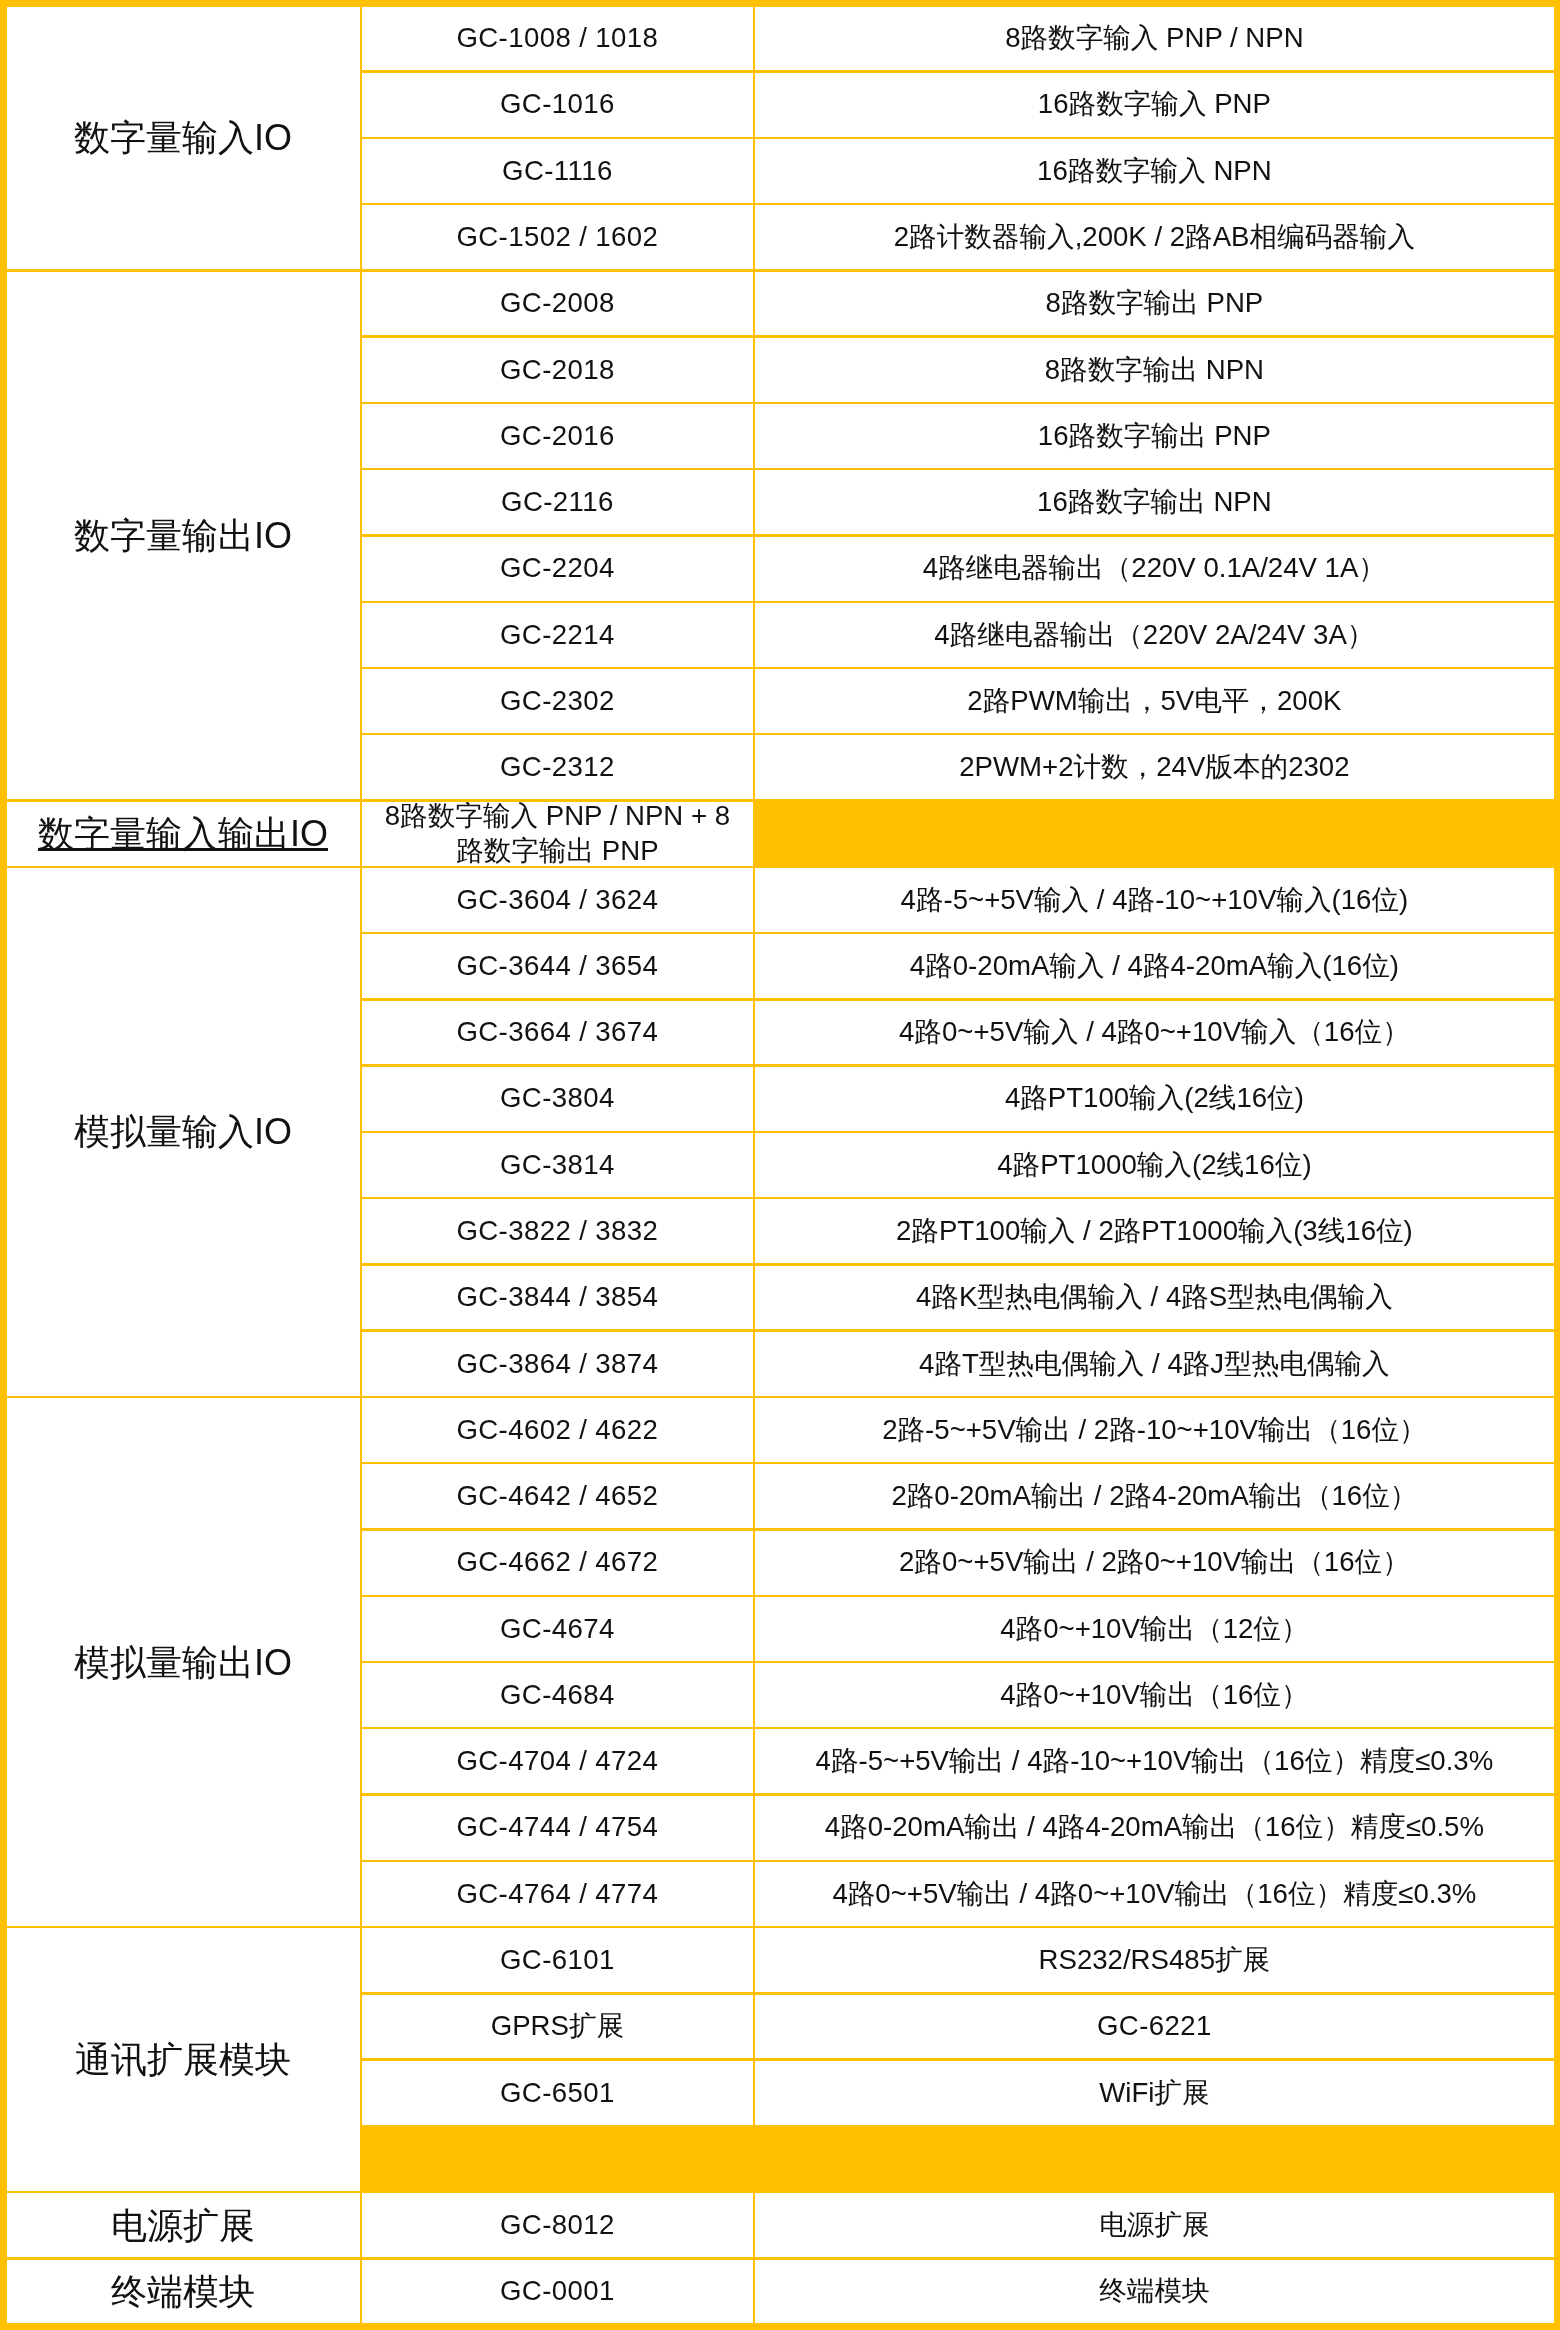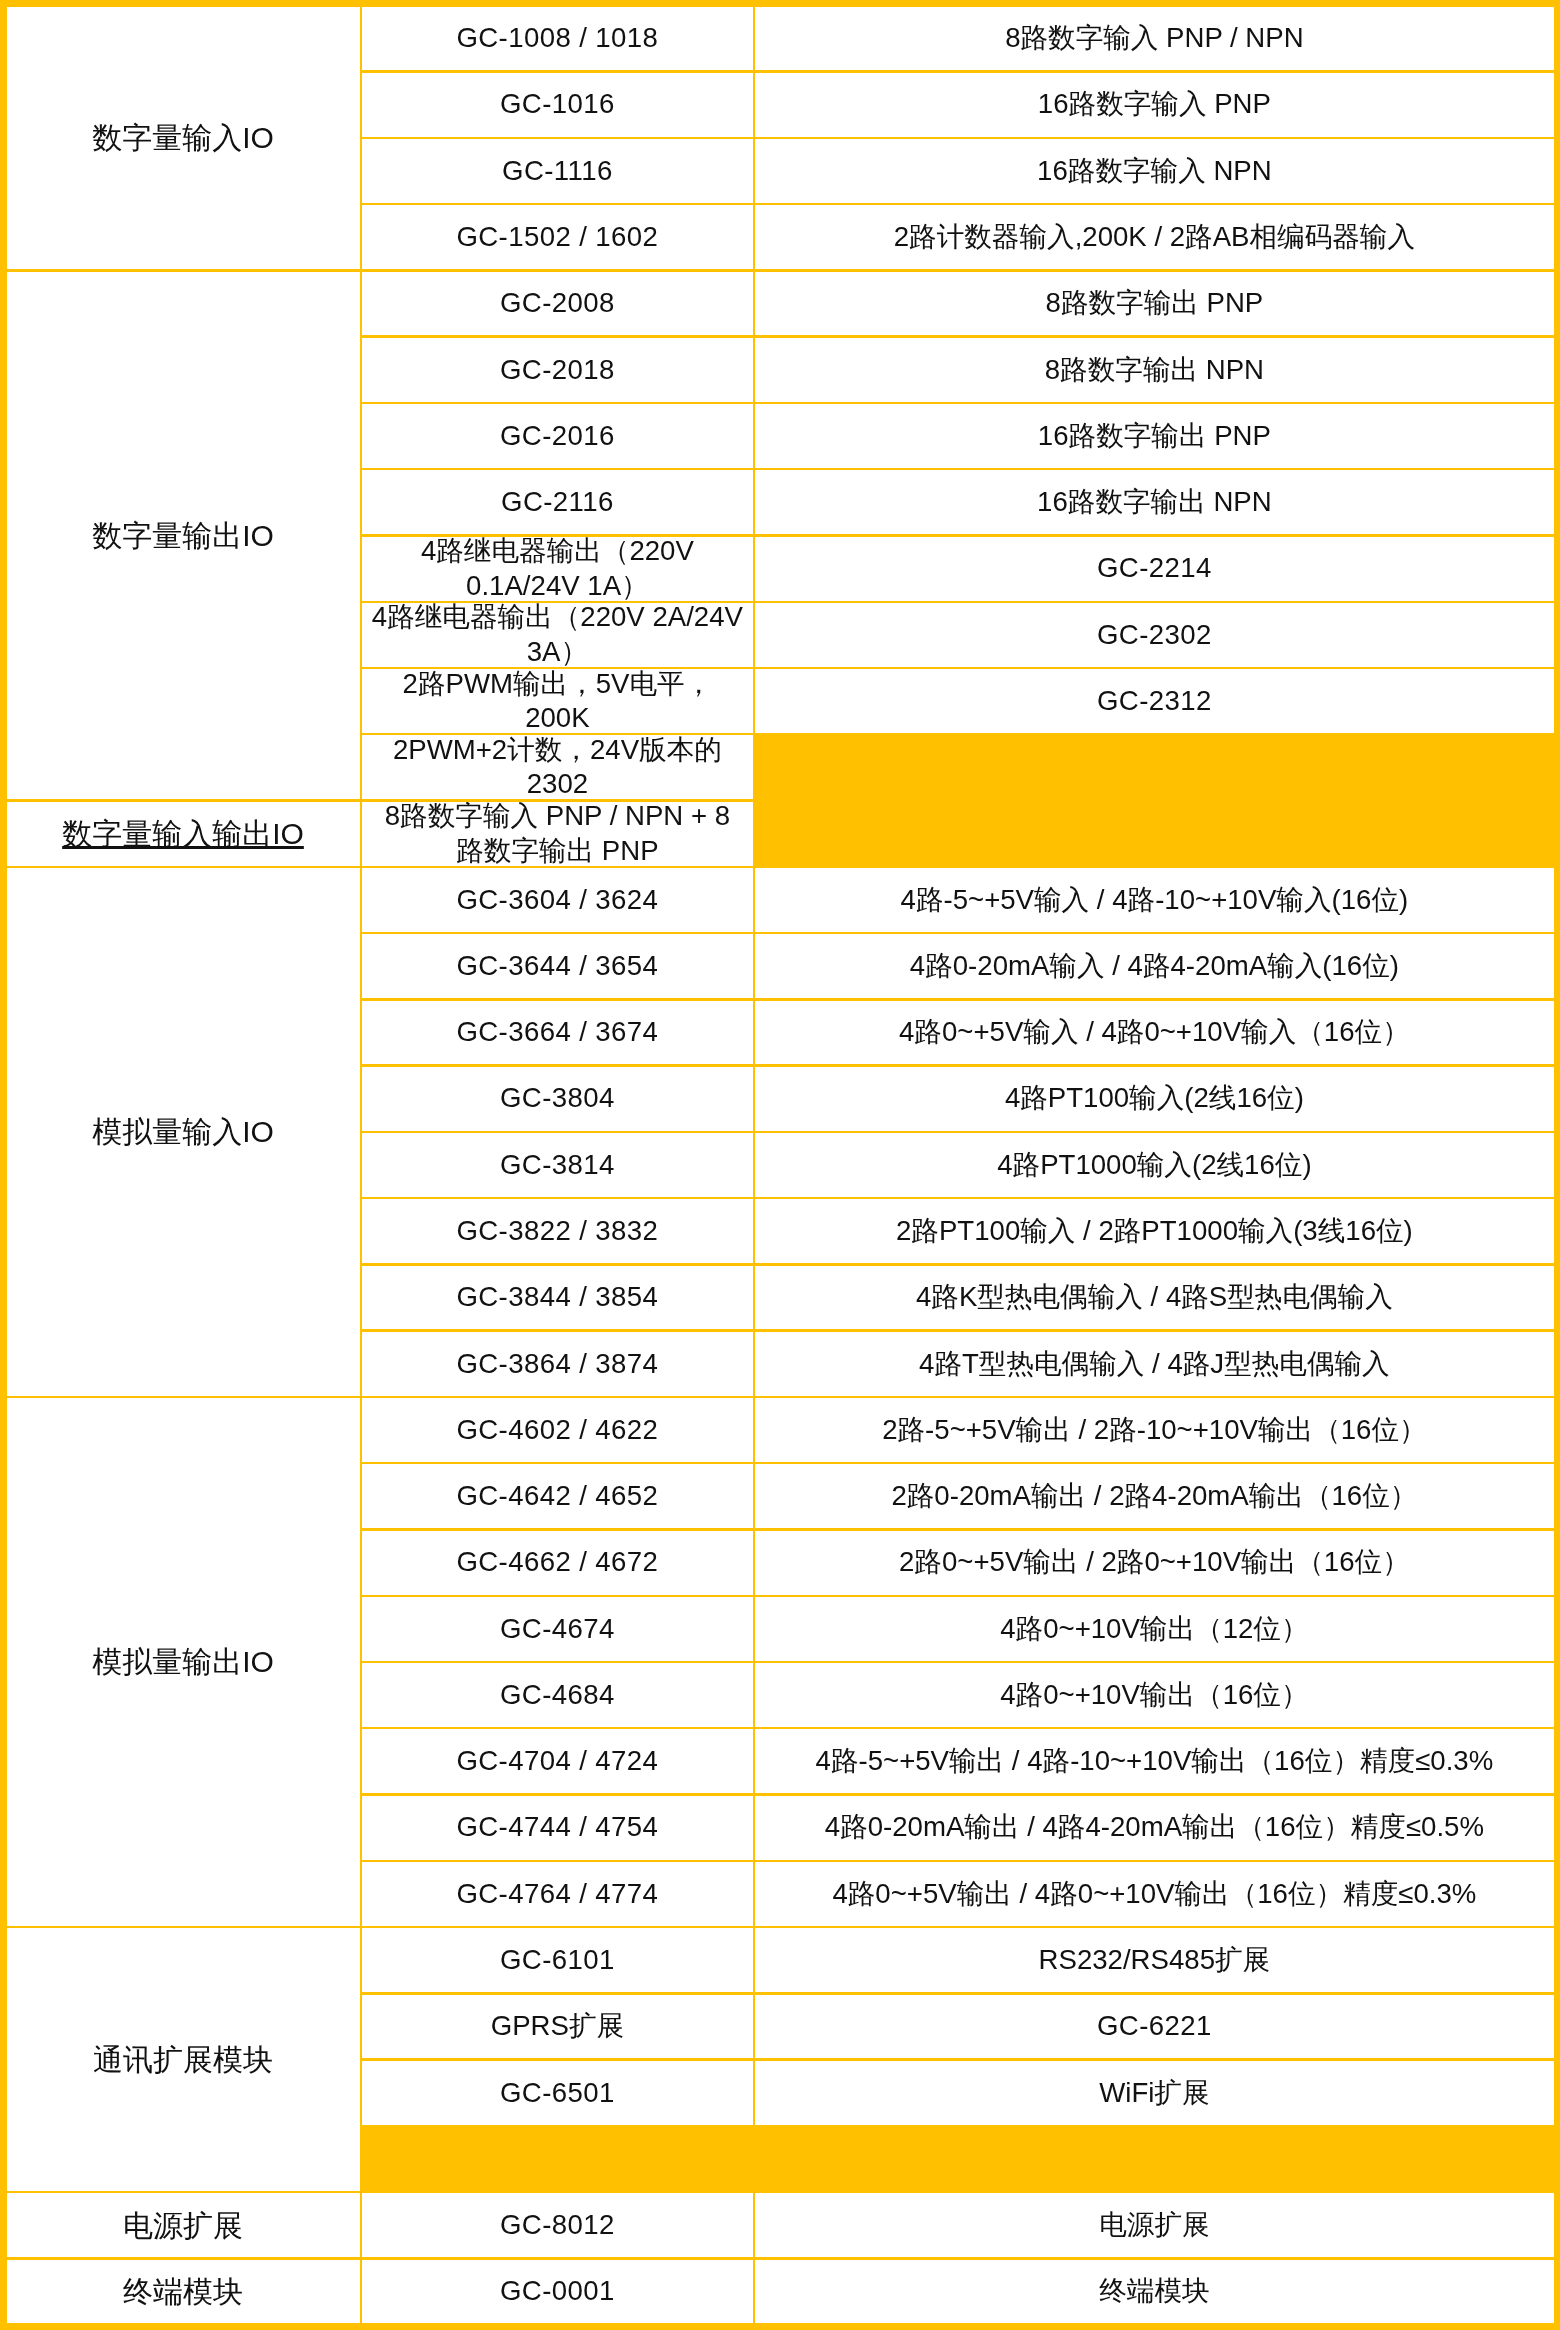--- a/index.html
+++ b/index.html
@@ -29,21 +29,21 @@
     justify-content: center;
     text-align: center;
     color: #111111;
     font-family: "Liberation Sans", "DejaVu Sans", sans-serif;
     font-size: 27.6px;
     line-height: 1.25;
     padding: 0 9.7px;
     overflow: hidden;
   }
   .cell.category {
-    font-size: 30px;
+    font-size: 36px;
   }
   .cell.model {
     letter-spacing: 0.4px;
   }
 </style>
 </head>
 <body>
 
 <div class="table-frame">
   <div class="grid" id="table-grid" style="grid-template-rows: repeat(35, 1fr);">
@@ -58,20 +58,21 @@
       <div class="cell description">2路计数器输入,200K / 2路AB相编码器输入</div>
       <div class="cell category" style="grid-area: span 8 / 1;">数字量输出IO</div>
       <div class="cell model">GC-2008</div>
       <div class="cell description">8路数字输出 PNP</div>
       <div class="cell model">GC-2018</div>
       <div class="cell description">8路数字输出 NPN</div>
       <div class="cell model">GC-2016</div>
       <div class="cell description">16路数字输出 PNP</div>
       <div class="cell model">GC-2116</div>
       <div class="cell description">16路数字输出 NPN</div>
+      <div class="cell model">GC-2204</div>
       <div class="cell description">4路继电器输出（220V 0.1A/24V 1A）</div>
       <div class="cell model">GC-2214</div>
       <div class="cell description">4路继电器输出（220V 2A/24V 3A）</div>
       <div class="cell model">GC-2302</div>
       <div class="cell description">2路PWM输出，5V电平，200K</div>
       <div class="cell model">GC-2312</div>
       <div class="cell description">2PWM+2计数，24V版本的2302</div>
       <div class="cell category" style="grid-area: span 1 / 1; text-decoration: underline;">数字量输入输出IO</div>
       <div class="cell description">8路数字输入 PNP / NPN + 8路数字输出 PNP</div>
       <div class="cell category" style="grid-area: span 8 / 1;">模拟量输入IO</div>

